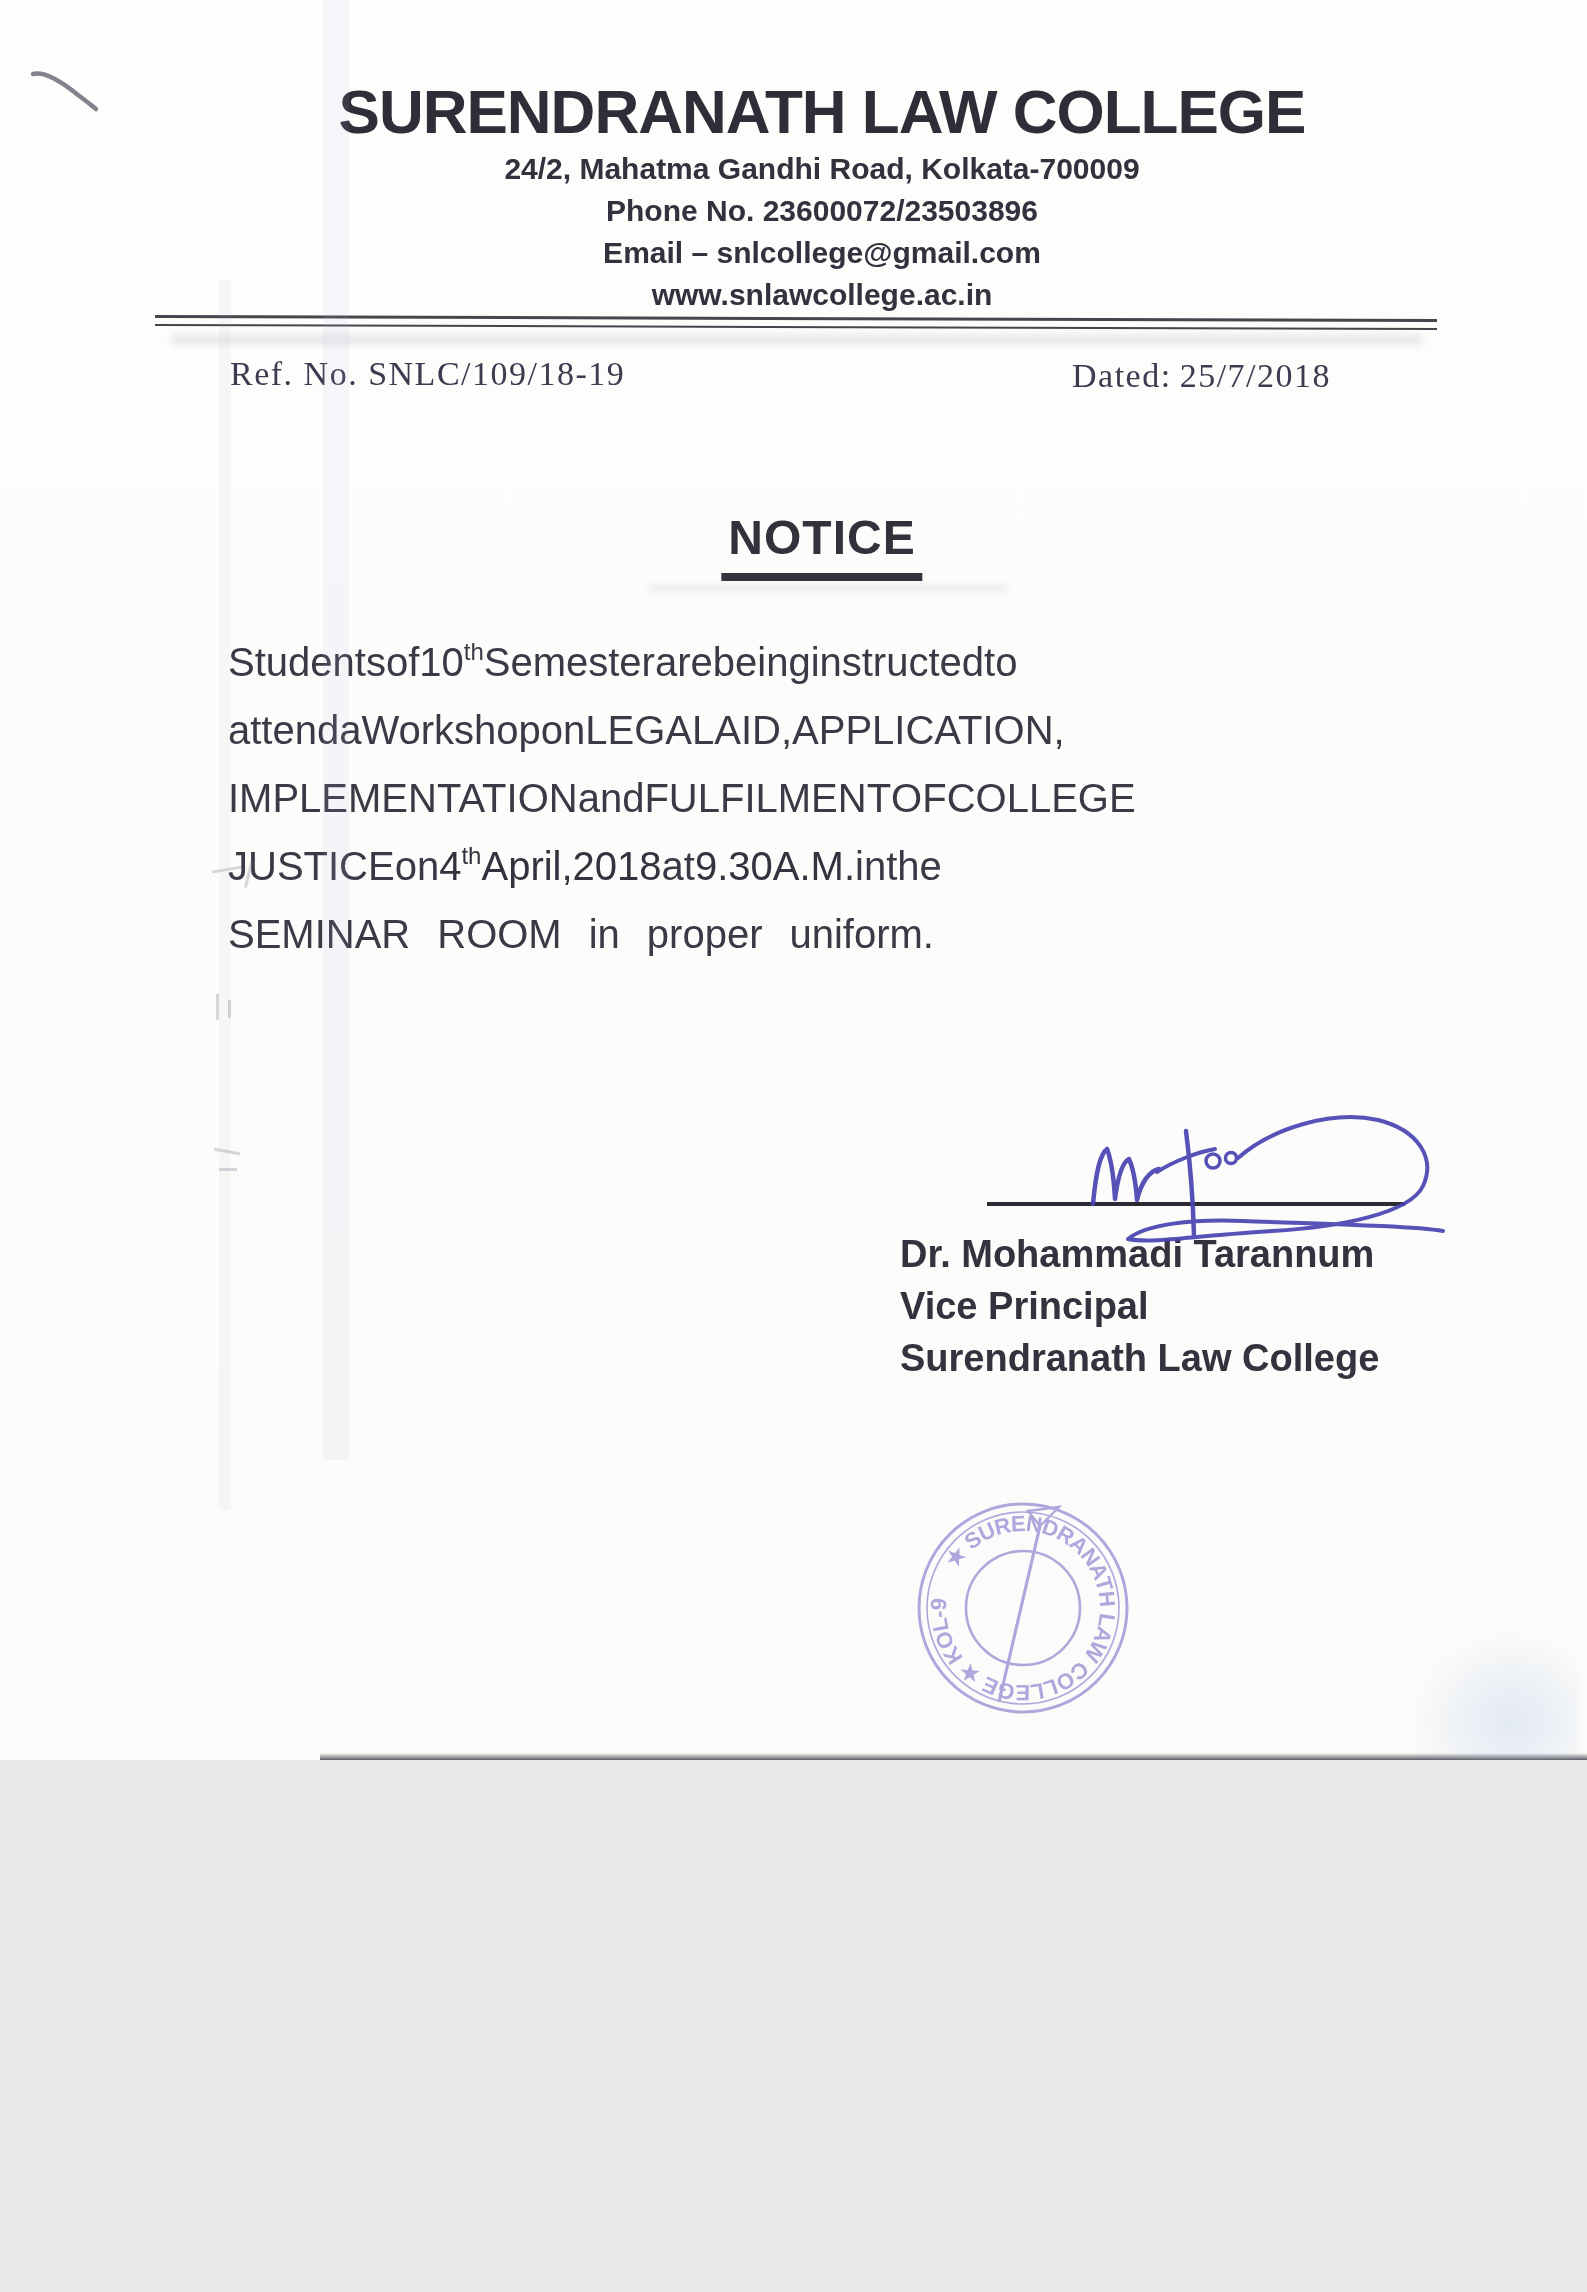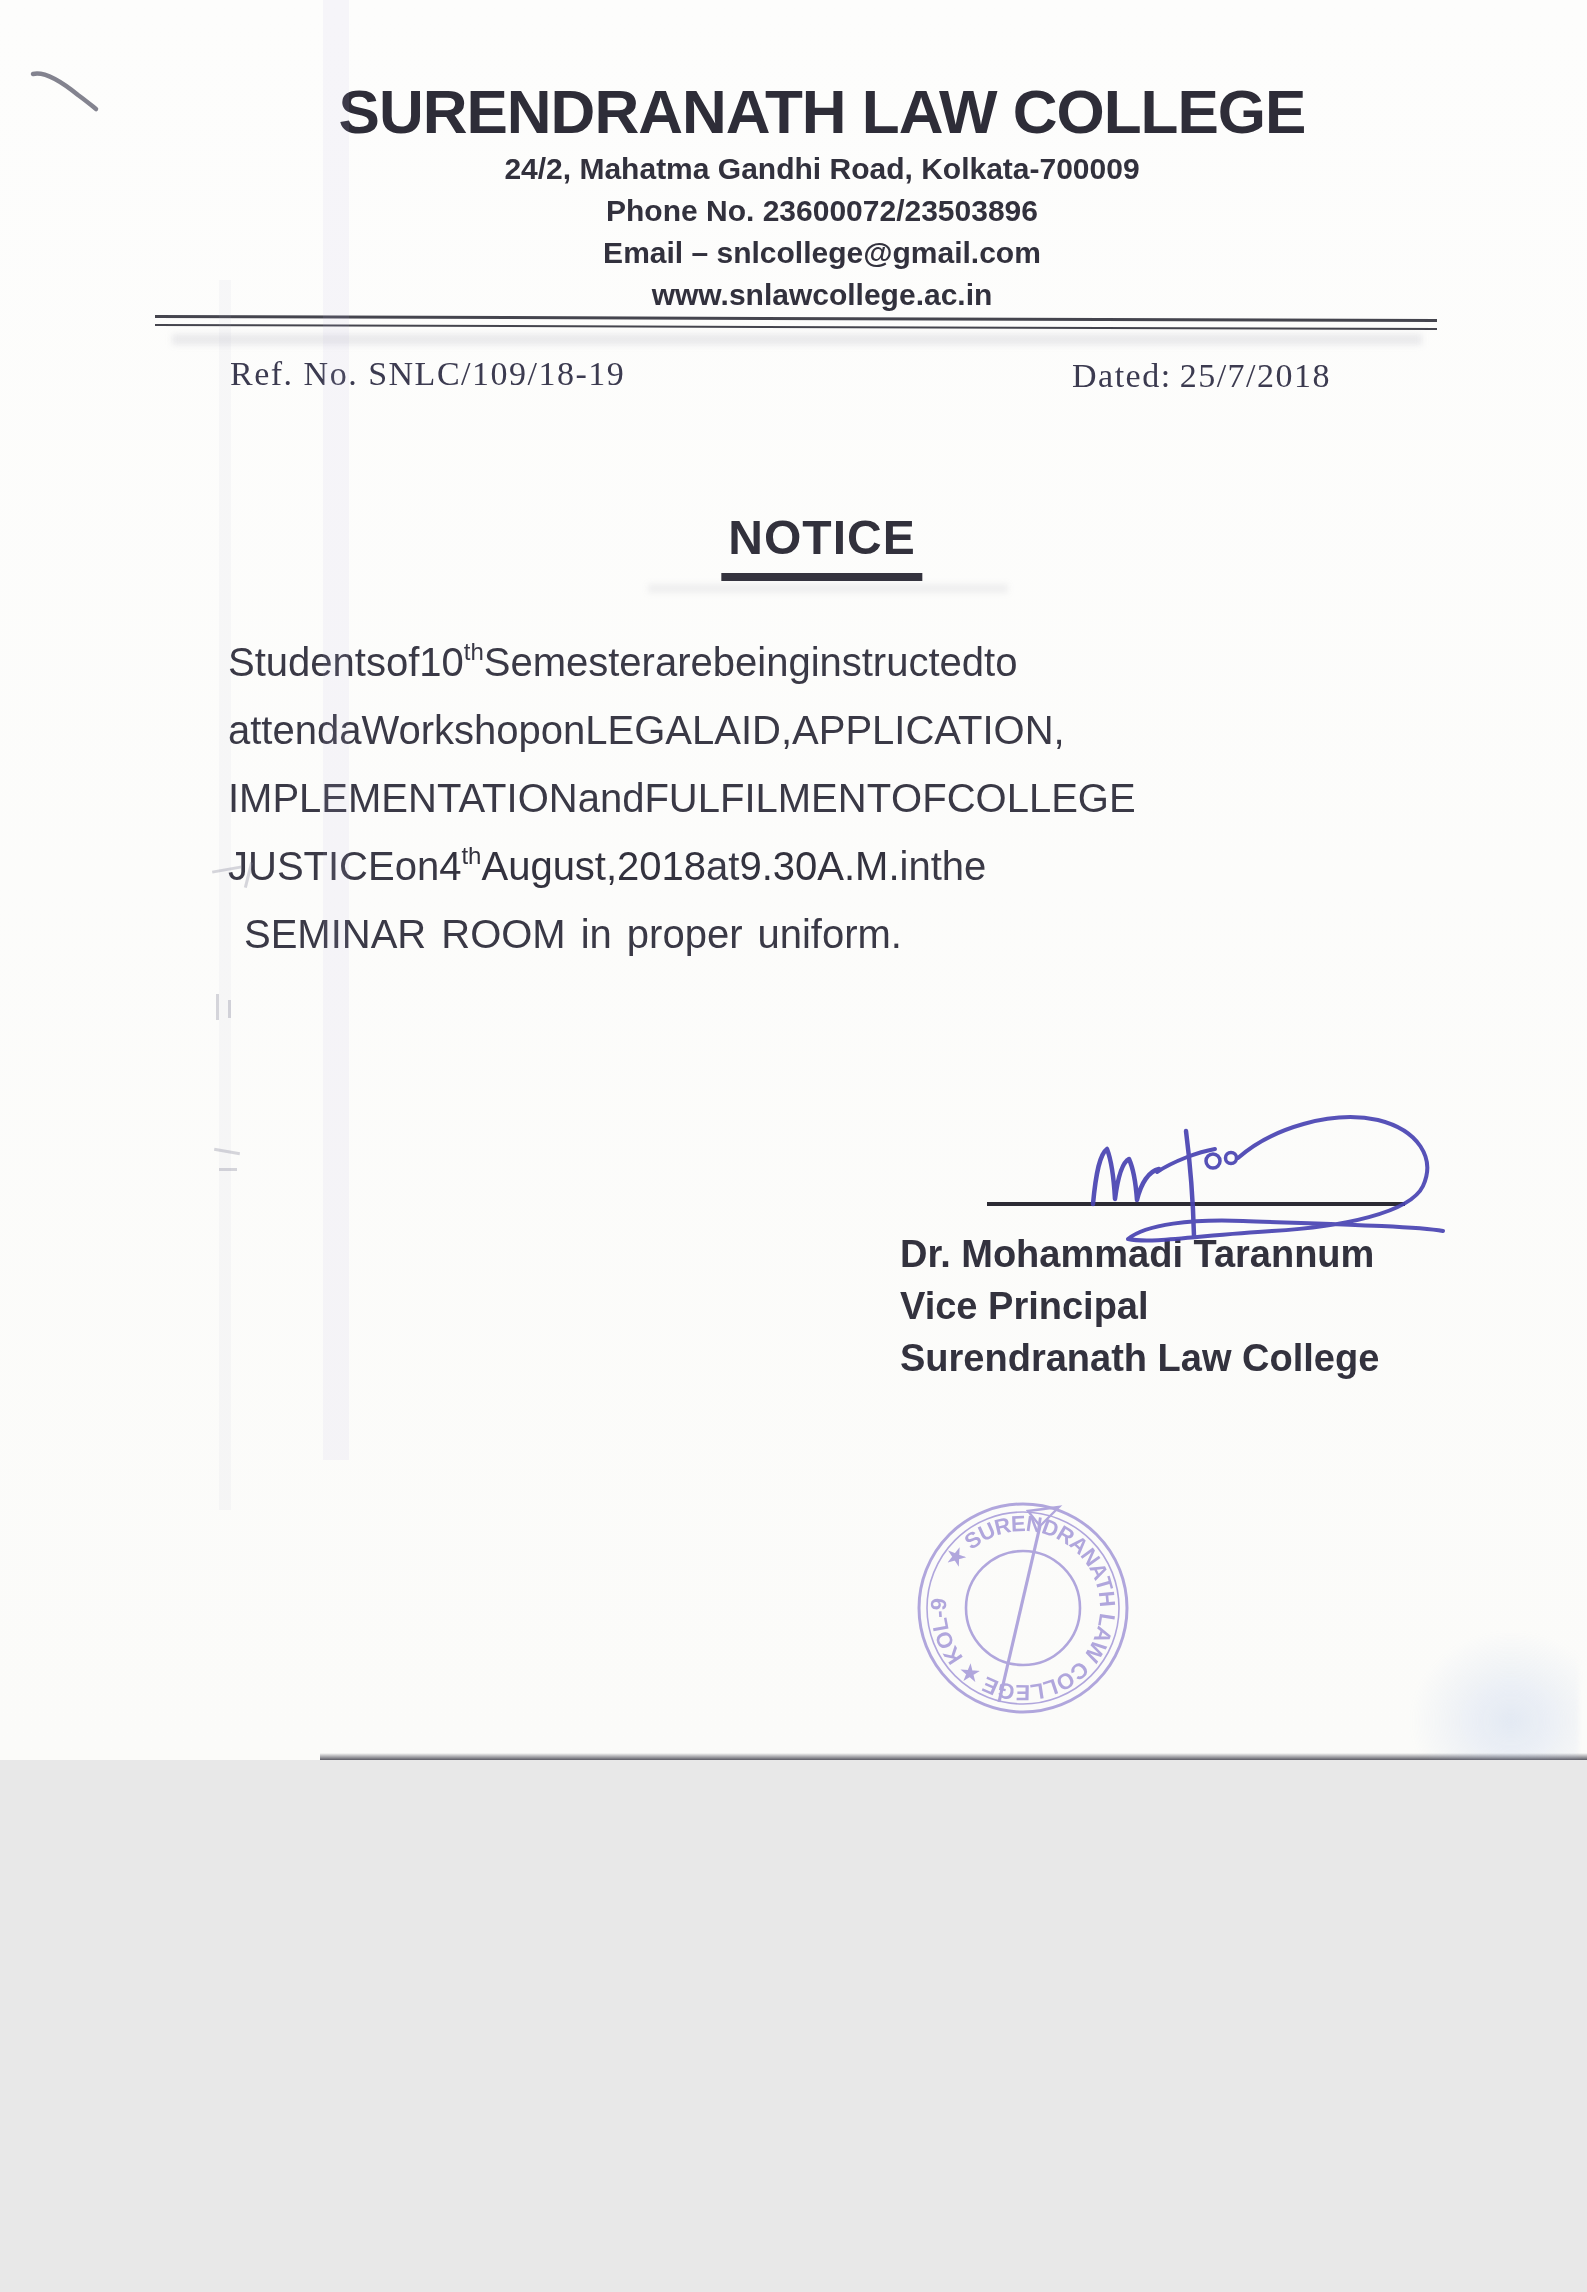--- a/index.html
+++ b/index.html
@@ -34,21 +34,21 @@
     left:822px; top:510px; transform:translateX(-50%);
     font-size:48px; font-weight:700; letter-spacing:1px; color:#32313c;
     padding:0 7px 8px 7px; border-bottom:8px solid #34333e;
   }
   .ghost-notice { left:648px; top:584px; width:360px; height:9px; background:rgba(120,120,140,0.10); filter:blur(3px); }
 
   
   .notice-body { left:228px; top:628px; width:1252px; font-size:40px; color:#3a3946; }
   .body-line { height:68px; display:flex; align-items:center; }
   .body-line.justify { justify-content:flex-start; }
-  .body-line.noflex { justify-content:flex-start; gap:15px;margin-left:16px; }
+  .body-line.noflex { justify-content:flex-start; gap:27px; }
   .word { white-space:nowrap; }
   .word.bold { font-weight:400; color:#33323e; }
   .sup { font-size:24px; position:relative; top:-16px; letter-spacing:0; }
 
   
   .sig-line { left:987px; top:1202px; width:418px; height:4px; background:#2c2b34; }
   .sig-block { left:900px; top:1228px; width:506px; font-size:38px; font-weight:700; line-height:52px; color:#33323e; white-space:nowrap; }
 
   
   .streak-1 { left:323px; top:0; width:26px; height:1460px; background:rgba(185,175,222,0.10); }
@@ -119,21 +119,21 @@
         <span class="word">IMPLEMENTATION</span>
         <span class="word">and</span>
         <span class="word">FULFILMENT</span>
         <span class="word">OF</span>
         <span class="word">COLLEGE</span>
       </div>
       <div class="body-line justify">
         <span class="word">JUSTICE</span>
         <span class="word">on</span>
         <span class="word bold">4<span class="sup">th</span></span>
-        <span class="word bold">August,</span>
+        <span class="word bold">April,</span>
         <span class="word bold">2018</span>
         <span class="word">at</span>
         <span class="word bold">9.30</span>
         <span class="word bold">A.M.</span>
         <span class="word">in</span>
         <span class="word">the</span>
       </div>
       <div class="body-line noflex">
         <span class="word">SEMINAR</span>
         <span class="word">ROOM</span>

